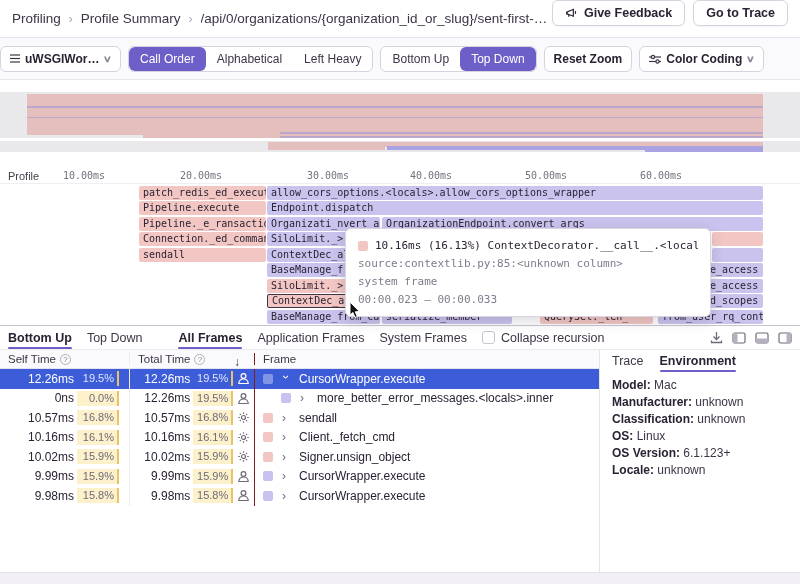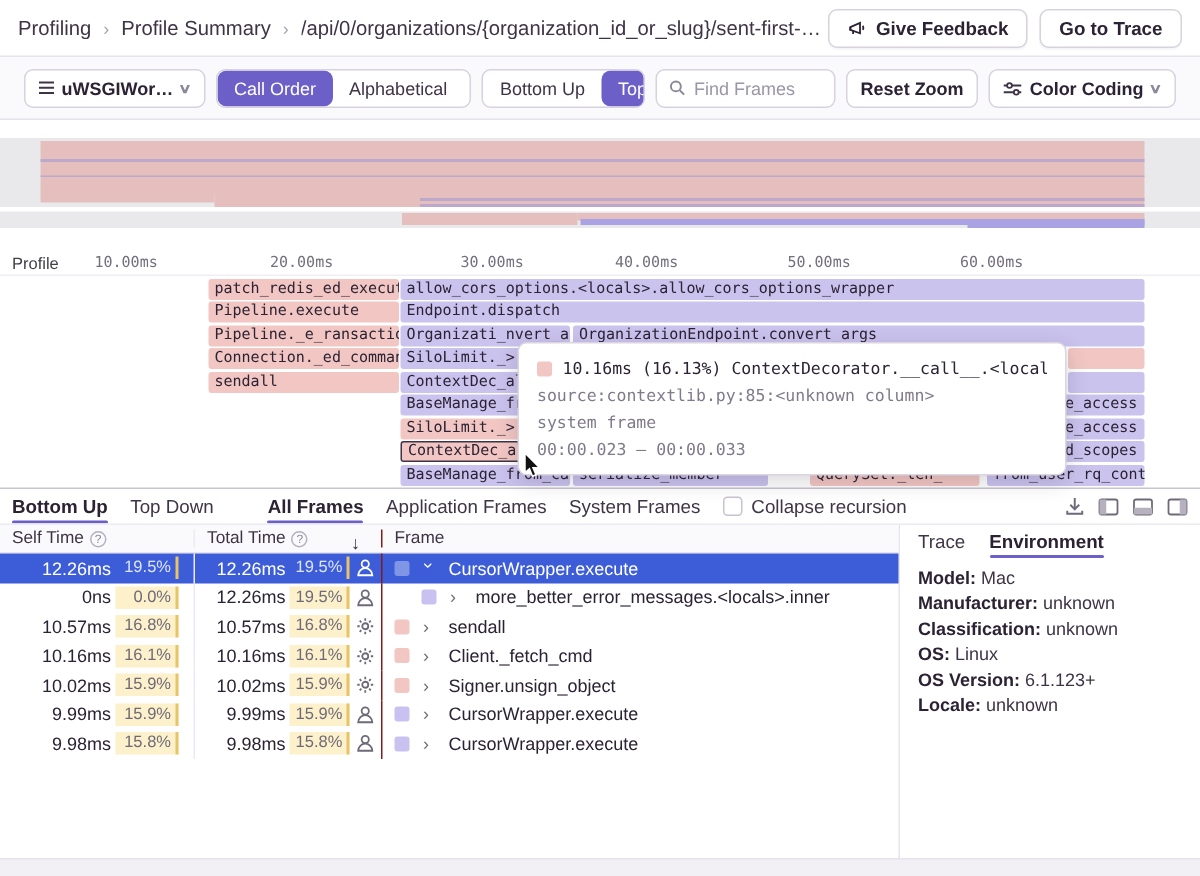--- a/index.html
+++ b/index.html
@@ -2,35 +2,35 @@
 <html><head>
 <meta charset="utf-8">
 <style>
   * { margin:0; padding:0; box-sizing:border-box; }
   html,body { width:800px; height:584px; overflow:hidden; background:#fff;
     font-family:"Liberation Sans", sans-serif; color:#2b2233; }
   .app { position:relative; width:800px; height:584px; background:#fff; }
 
   
   .topbar { position:absolute; left:0; top:0; width:800px; height:38px;
-    display:flex; align-items:center; padding:0 12px; background:#fff;
+    display:flex; padding:0 12px; background:#fff;
     border-bottom:1px solid #e7e3ec; }
   .crumbs { display:flex; align-items:center; gap:8px; font-size:13.5px; color:#3e3446;
     white-space:nowrap; overflow:hidden; flex:1; }
   .crumb { cursor:pointer; }
   .crumb-sep { color:#a8a2b1; font-size:12px; }
   .crumb.last { max-width:420px; overflow:hidden; text-overflow:ellipsis; }
   .top-btns { display:flex; gap:8px; }
   .btn { height:26px; display:inline-flex; align-items:center; gap:6px; padding:0 12px;
     background:#fff; border:1px solid #d8d2de; border-radius:6px; font-size:12.5px;
     font-weight:bold; color:#2b2233; cursor:pointer; box-shadow:0 1px 1px rgba(43,34,51,.04); }
 
   
   .toolbar { position:absolute; left:0; top:38px; width:800px; height:42px;
-    display:flex; align-items:center; gap:7px; padding:0 16px; background:#faf9fb;
+    display:flex; align-items:center; gap:7px; padding:0 0; background:#faf9fb;
     border-bottom:1px solid #e7e3ec; }
   .tb-btn { height:26px; display:inline-flex; align-items:center; gap:5px; padding:0 9px;
     background:#fff; border:1px solid #d8d2de; border-radius:6px; font-size:12px;
     font-weight:bold; color:#2b2233; cursor:pointer; white-space:nowrap; }
   .seg { height:26px; display:inline-flex; align-items:stretch; background:#fff;
     border:1px solid #d8d2de; border-radius:6px; overflow:hidden; }
   .seg-opt { display:flex; align-items:center; padding:0 11px; font-size:12px;
     font-weight:normal; color:#3e3446; cursor:pointer; white-space:nowrap; }
   .seg-opt.active { background:#6C5FC7; color:#fff; border-radius:6px; }
   .search { height:26px; flex:1; min-width:120px; display:flex; align-items:center; gap:6px;
@@ -192,30 +192,20 @@
       <span class="seg-opt active">Call Order</span>
       <span class="seg-opt">Alphabetical</span>
       <span class="seg-opt">Left Heavy</span>
     </div>
 
     <div class="seg">
       <span class="seg-opt">Bottom Up</span>
       <span class="seg-opt active">Top Down</span>
     </div>
 
-    <div class="search">
-      <span class="icn">
-        <svg width="11" height="11" viewBox="0 0 12 12" fill="none" stroke="#8d8798" stroke-width="1.4">
-          <circle cx="5" cy="5" r="3.6"></circle>
-            <line x1="8" y1="8" x2="11" y2="11"></line>
-        </svg>
-      </span>
-      <input placeholder="Find Frames" style="">
-      <span class="qicon">i</span>
-    </div>
 
     <button class="tb-btn">
       <span>Reset Zoom</span>
     </button>
 
     <button class="tb-btn">
       <span class="icn">
         <svg width="12" height="10" viewBox="0 0 12 10" fill="none" stroke="#3e3446" stroke-width="1.2">
           <line x1="0" y1="3" x2="12" y2="3"></line>
             <circle cx="4" cy="3" r="1.6" fill="#fff"></circle>

